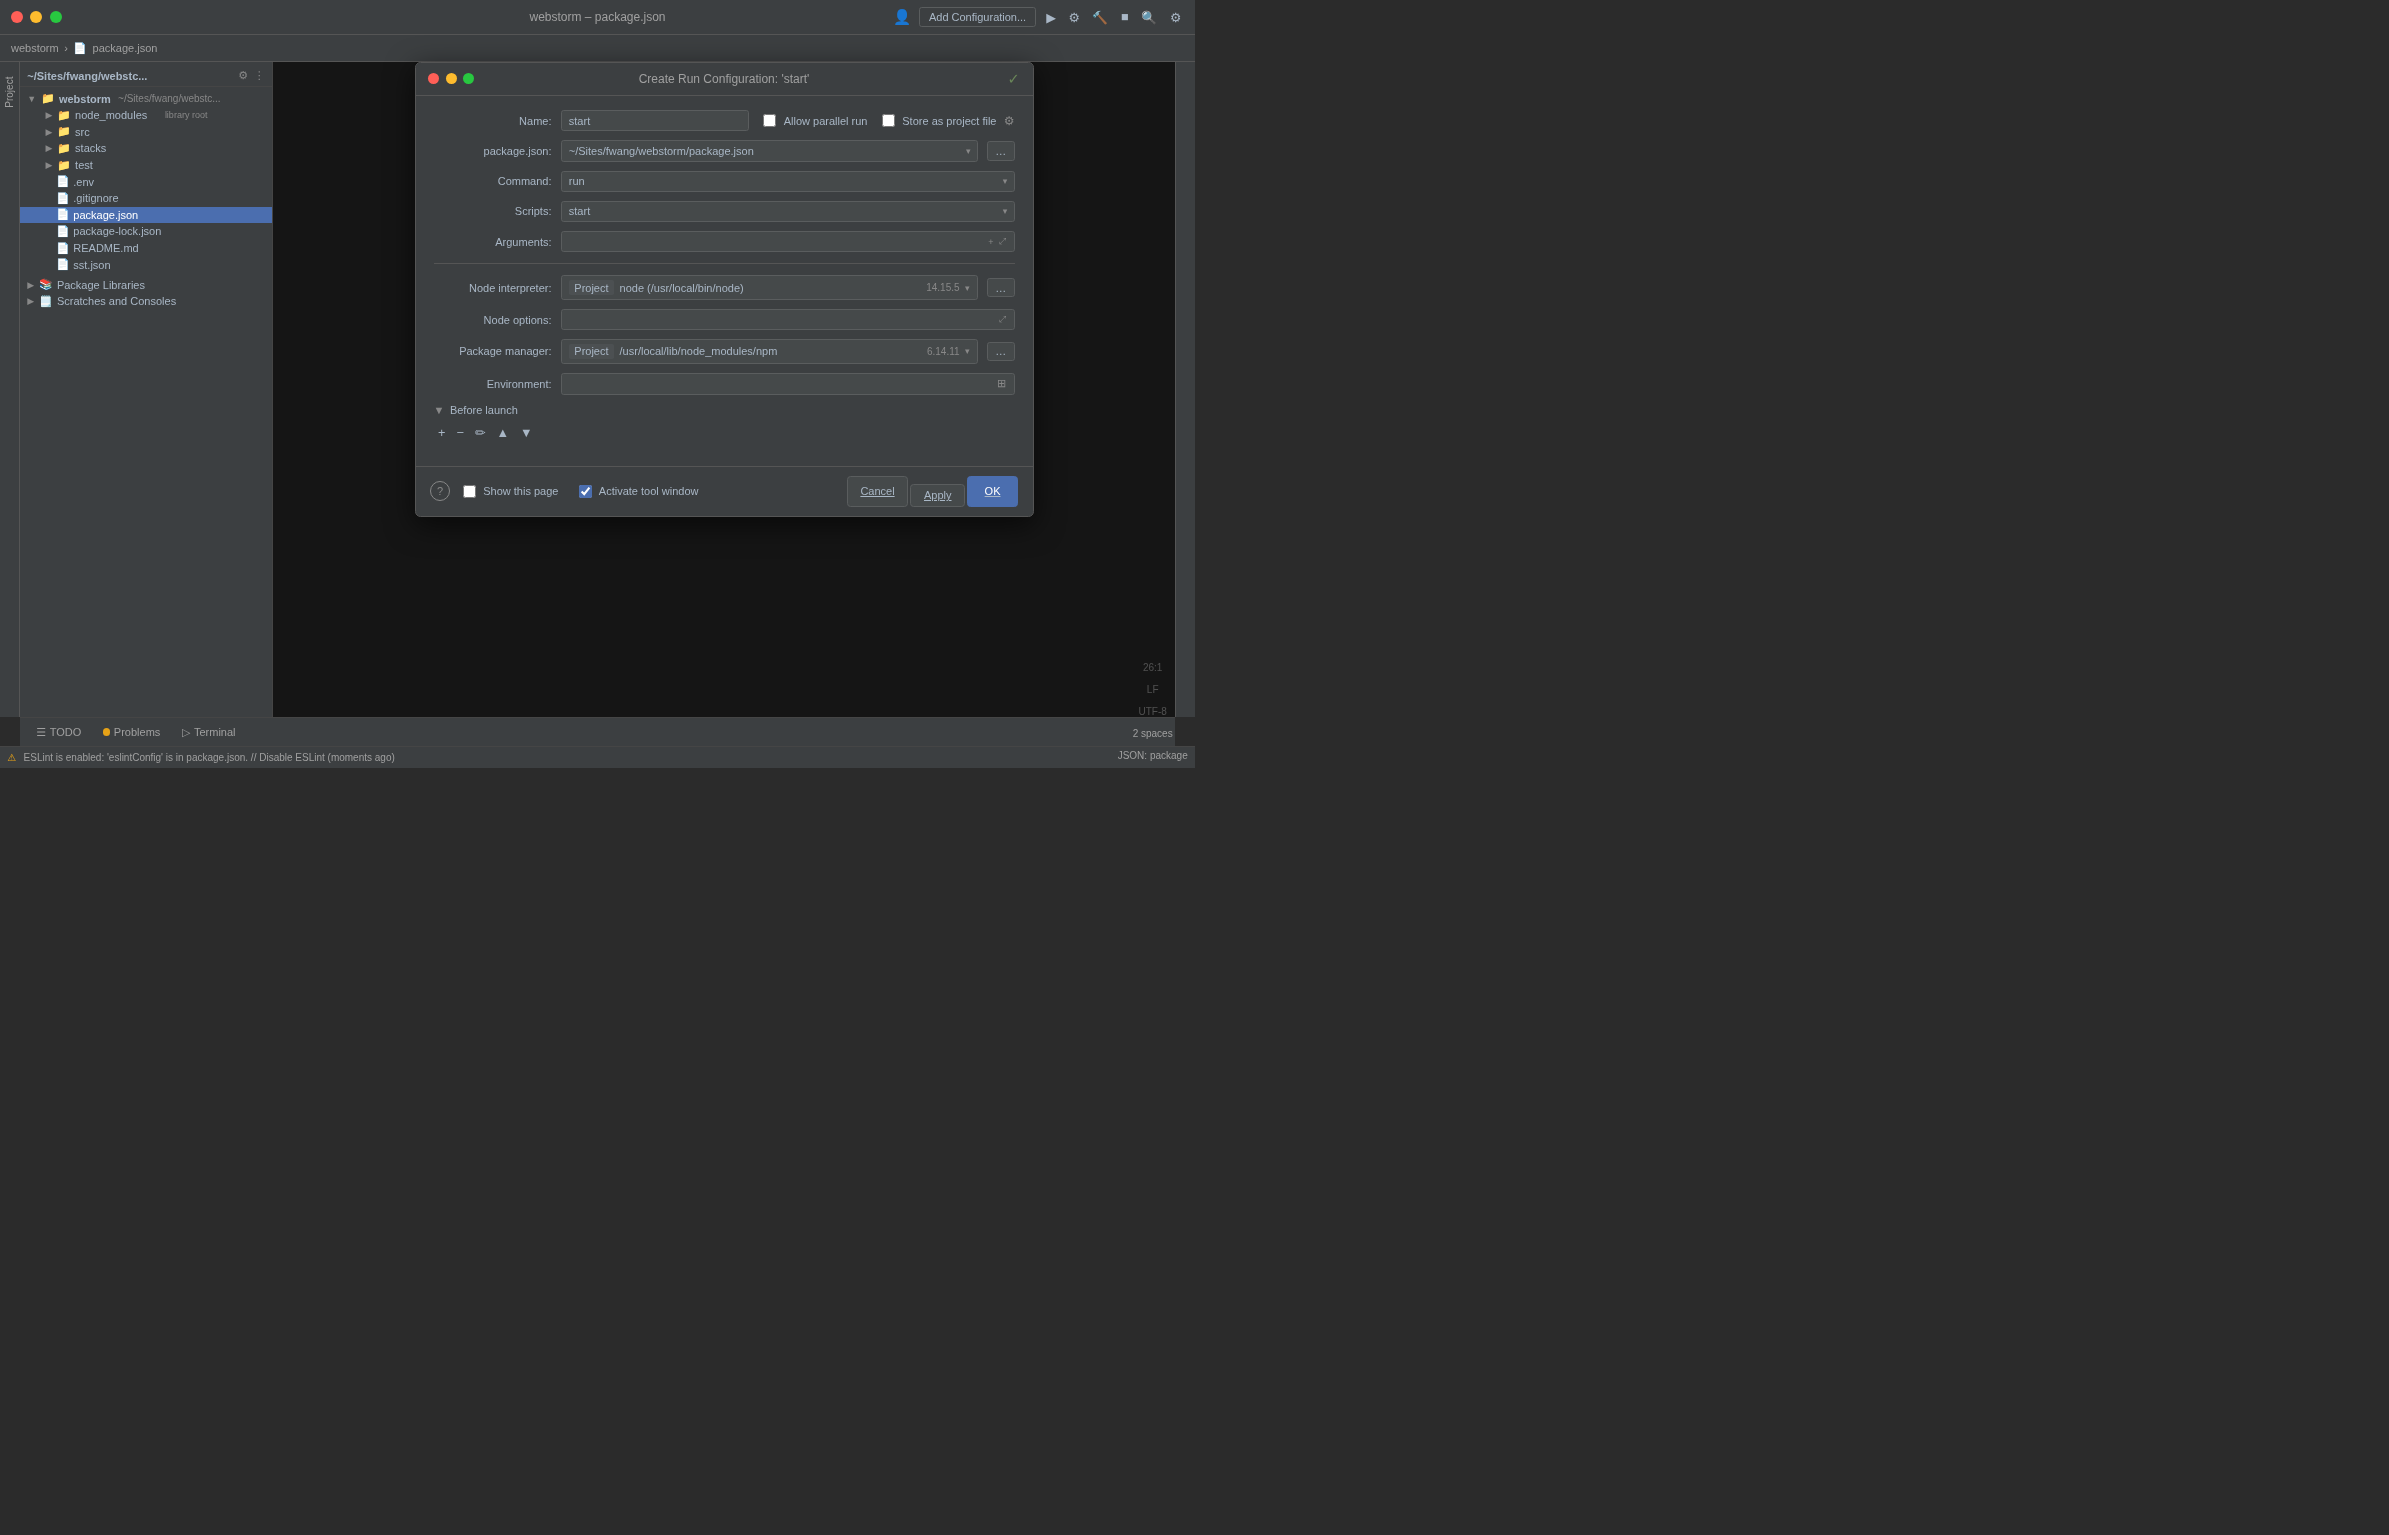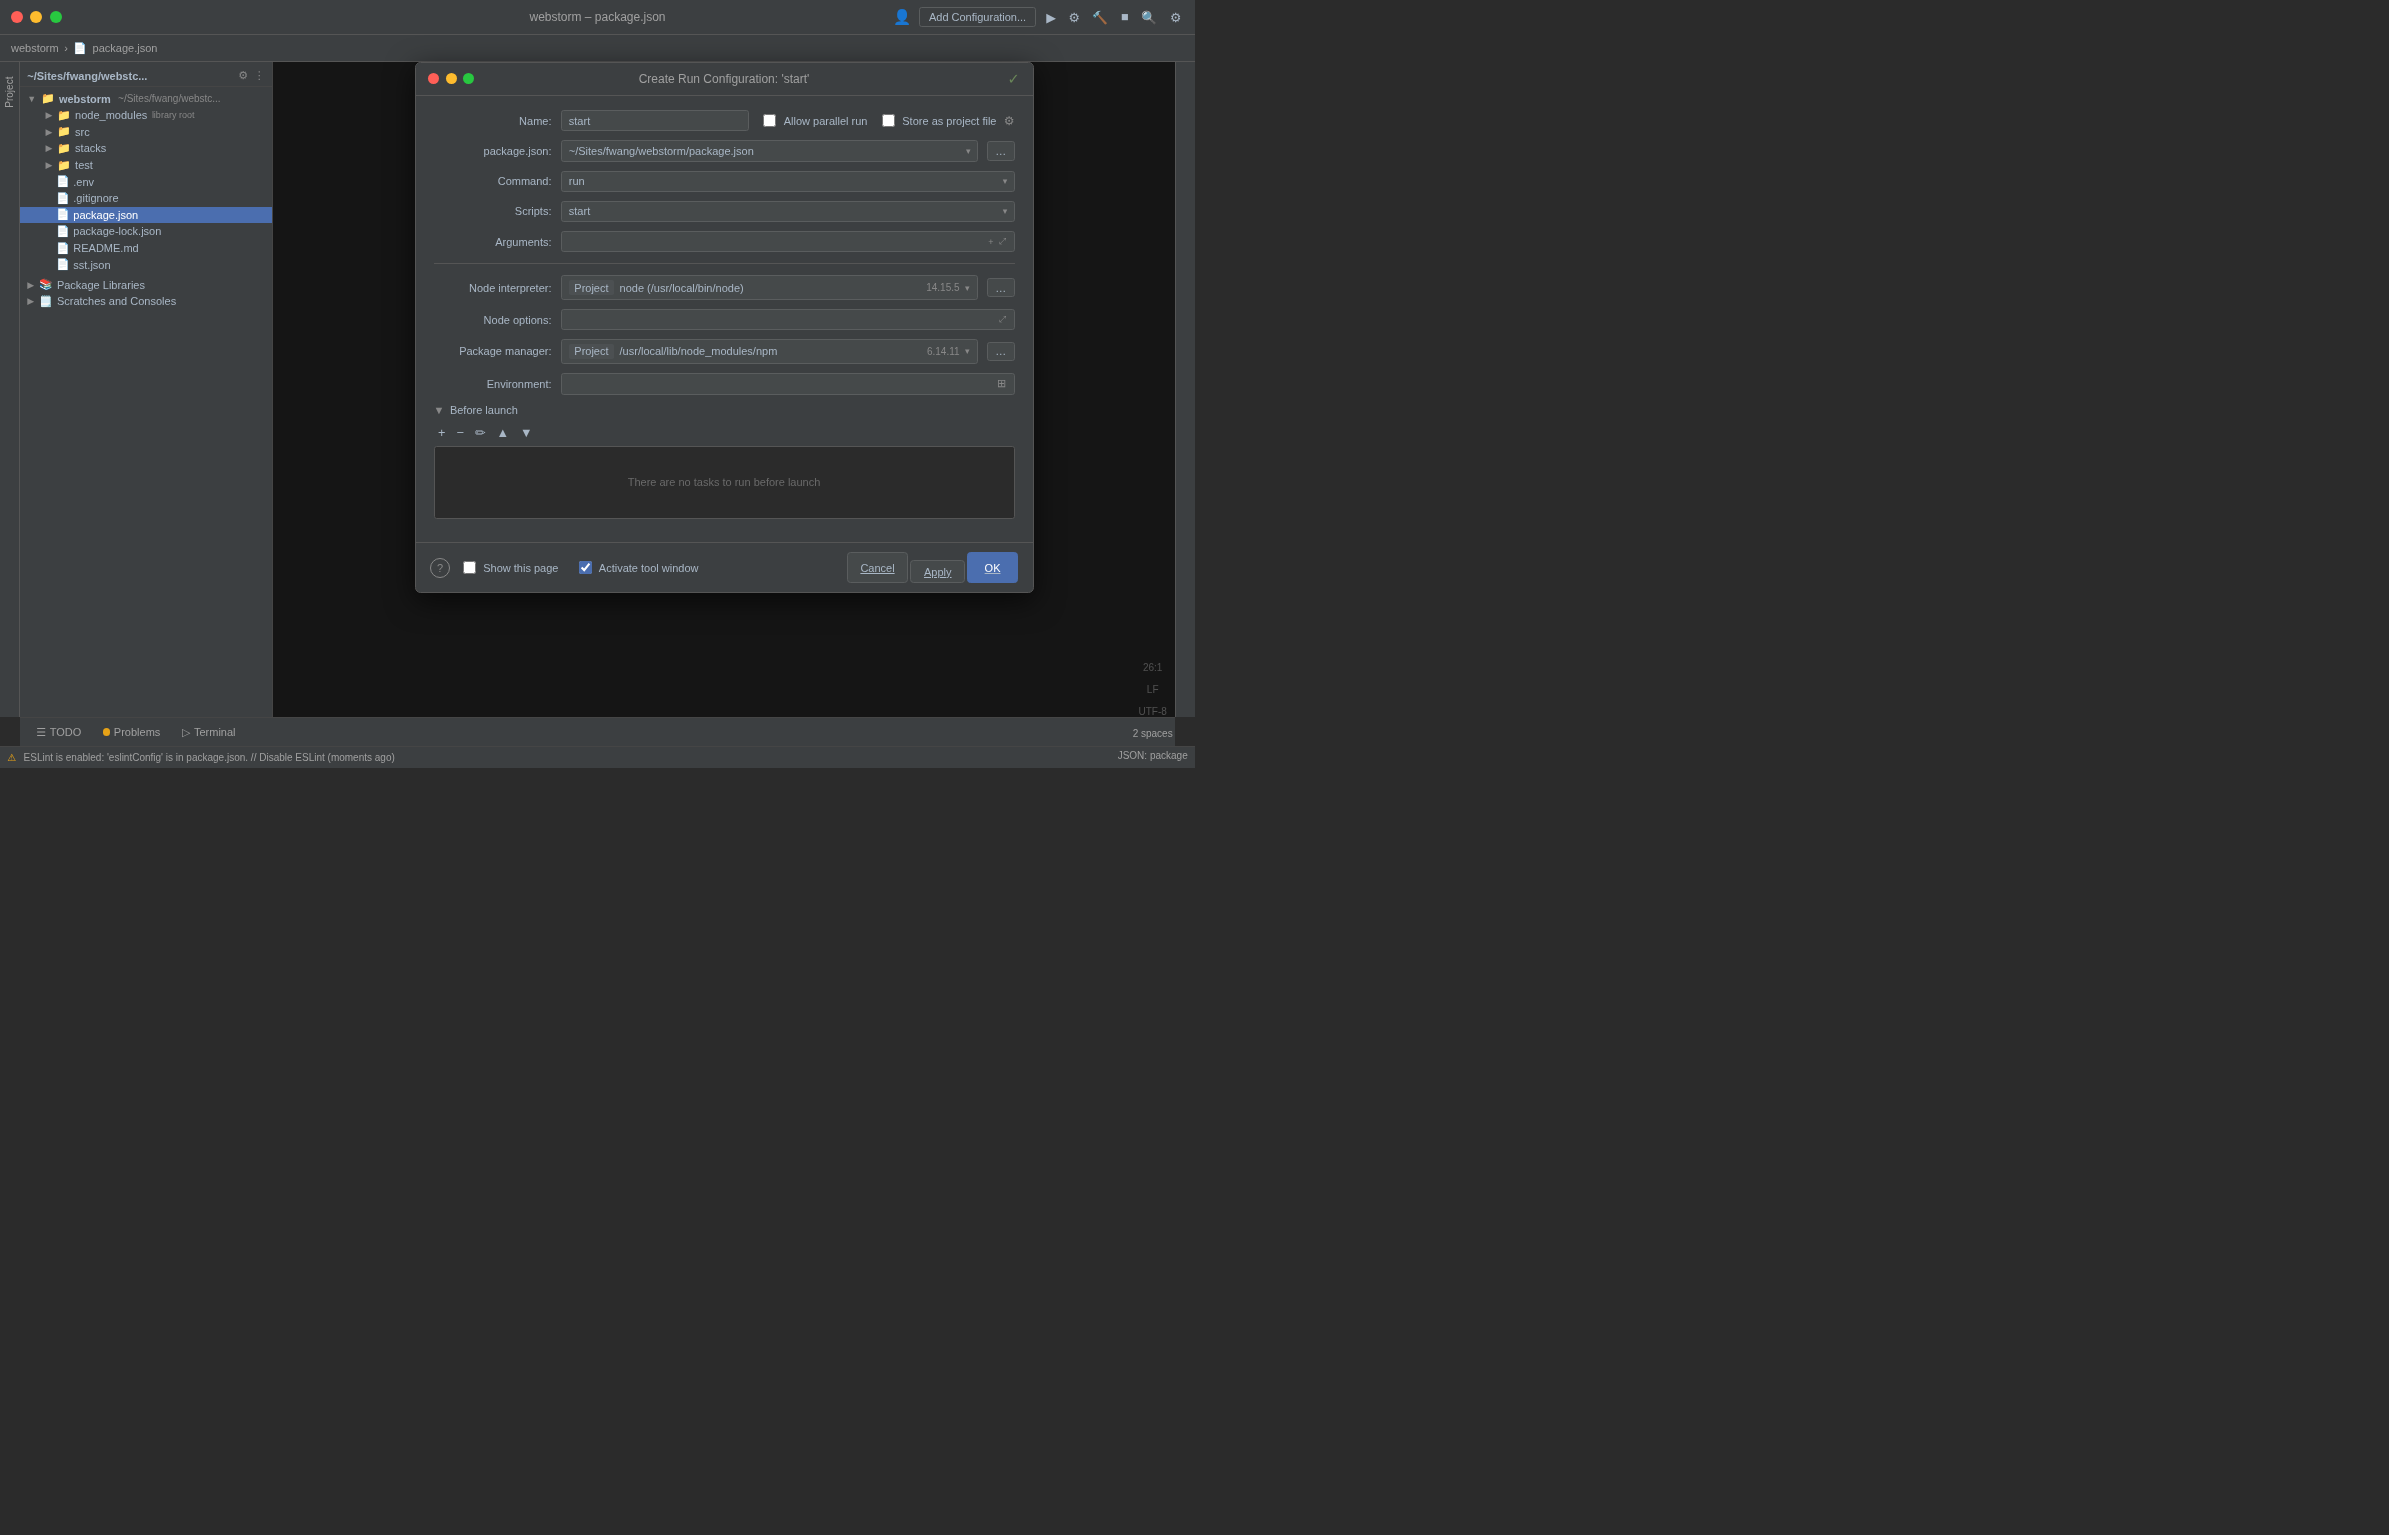--- a/index.html
+++ b/index.html
@@ -579,21 +579,21 @@
       <span class="chevron">▼</span>
       <span style="color:#a9b7c6;">📁</span>
       <span style="font-weight:bold;">webstorm</span>
       <span style="color:#888; font-size:10px; margin-left:3.6px;">~/Sites/fwang/webstc...</span>
     </div>
 
     <div class="tree-item" style="padding-left:25.5px;">
       <span class="chevron">▶</span>
       <span>📁</span>
       <span>node_modules</span>
-      <span style="color:#888; font-size:9px; margin-left:1px;">library root</span>
+      <span style="color:#888; font-size:9px; margin-left:14px;">library root</span>
     </div>
 
     <div class="tree-item" style="padding-left:25.5px;">
       <span class="chevron">▶</span>
       <span>📁</span>
       <span>src</span>
     </div>
 
     <div class="tree-item" style="padding-left:25.5px;">
       <span class="chevron">▶</span>
@@ -762,23 +762,20 @@
             <div class="before-launch-header">
               <span class="section-chevron">▼</span>
               <span>Before launch</span>
             </div>
             <div class="before-launch-toolbar">
               <button class="bl-btn">+</button>
               <button class="bl-btn">−</button>
               <button class="bl-btn">✏</button>
               <button class="bl-btn">▲</button>
               <button class="bl-btn">▼</button>
-            </div>
-            <div class="before-launch-content">
-              <span>There are no tasks to run before launch</span>
             </div>
           </div>
 
         </div>
 
         <div class="dialog-footer">
           <div class="footer-help">?</div>
           <div class="footer-options">
             <div class="checkbox-row">
               <input type="checkbox" id="show-page" style="">

